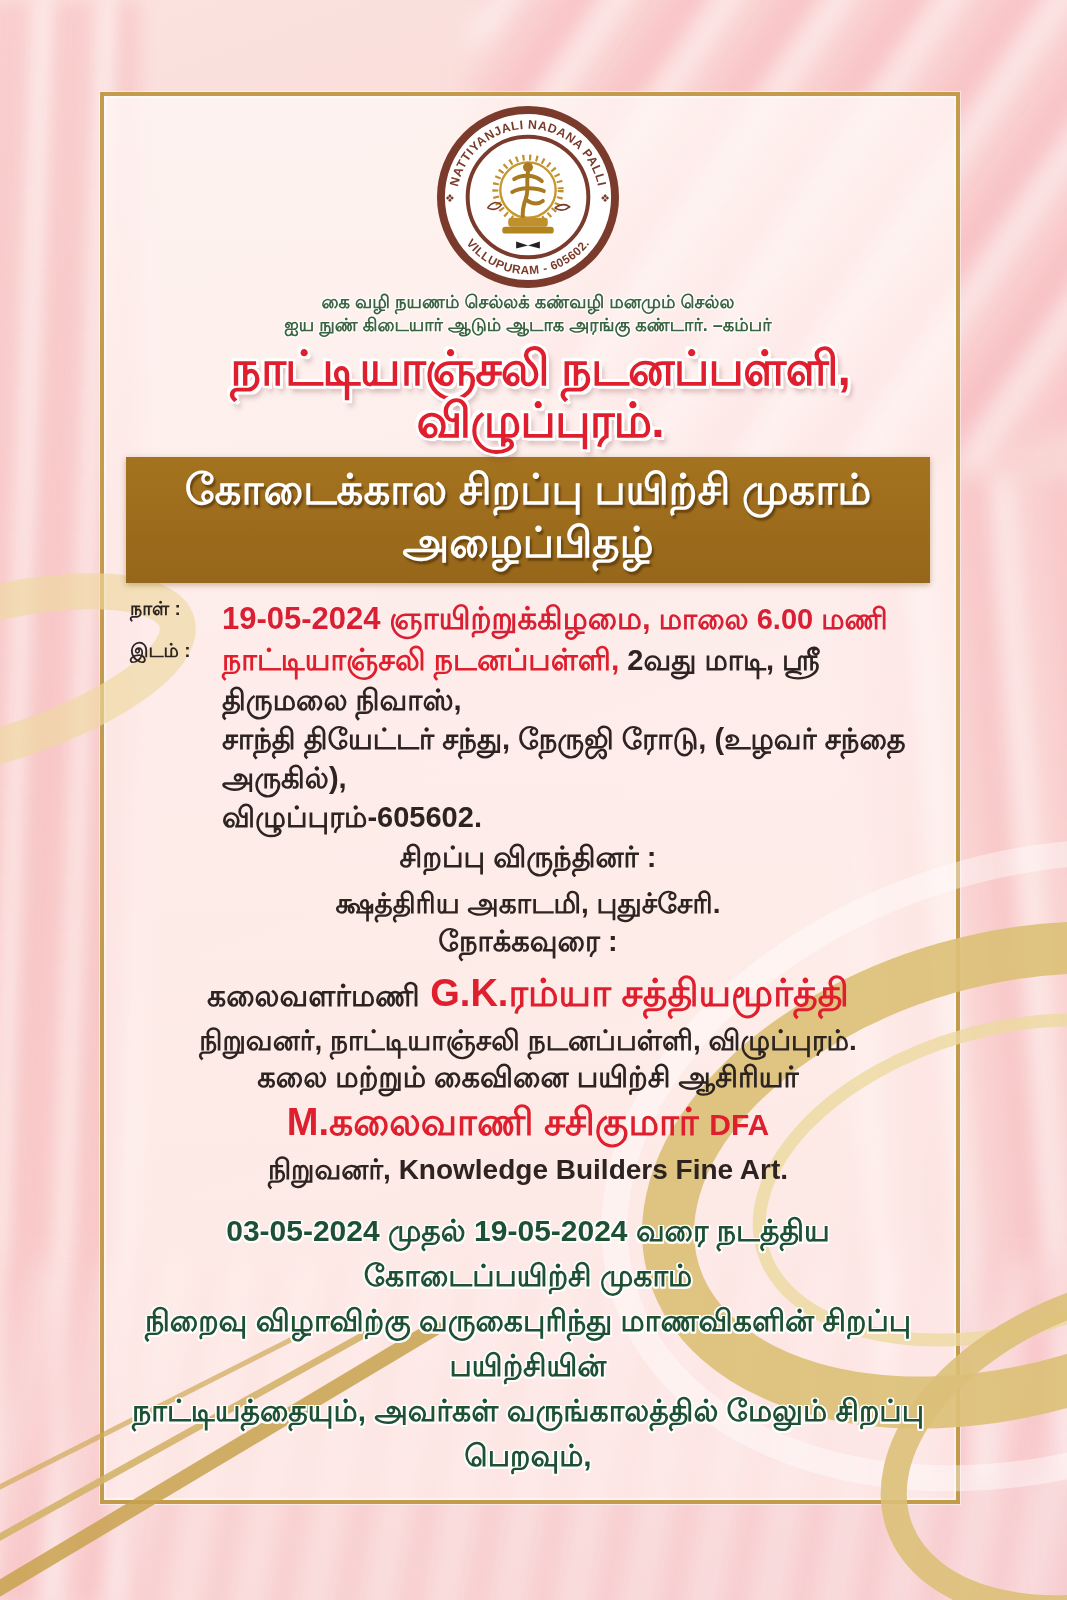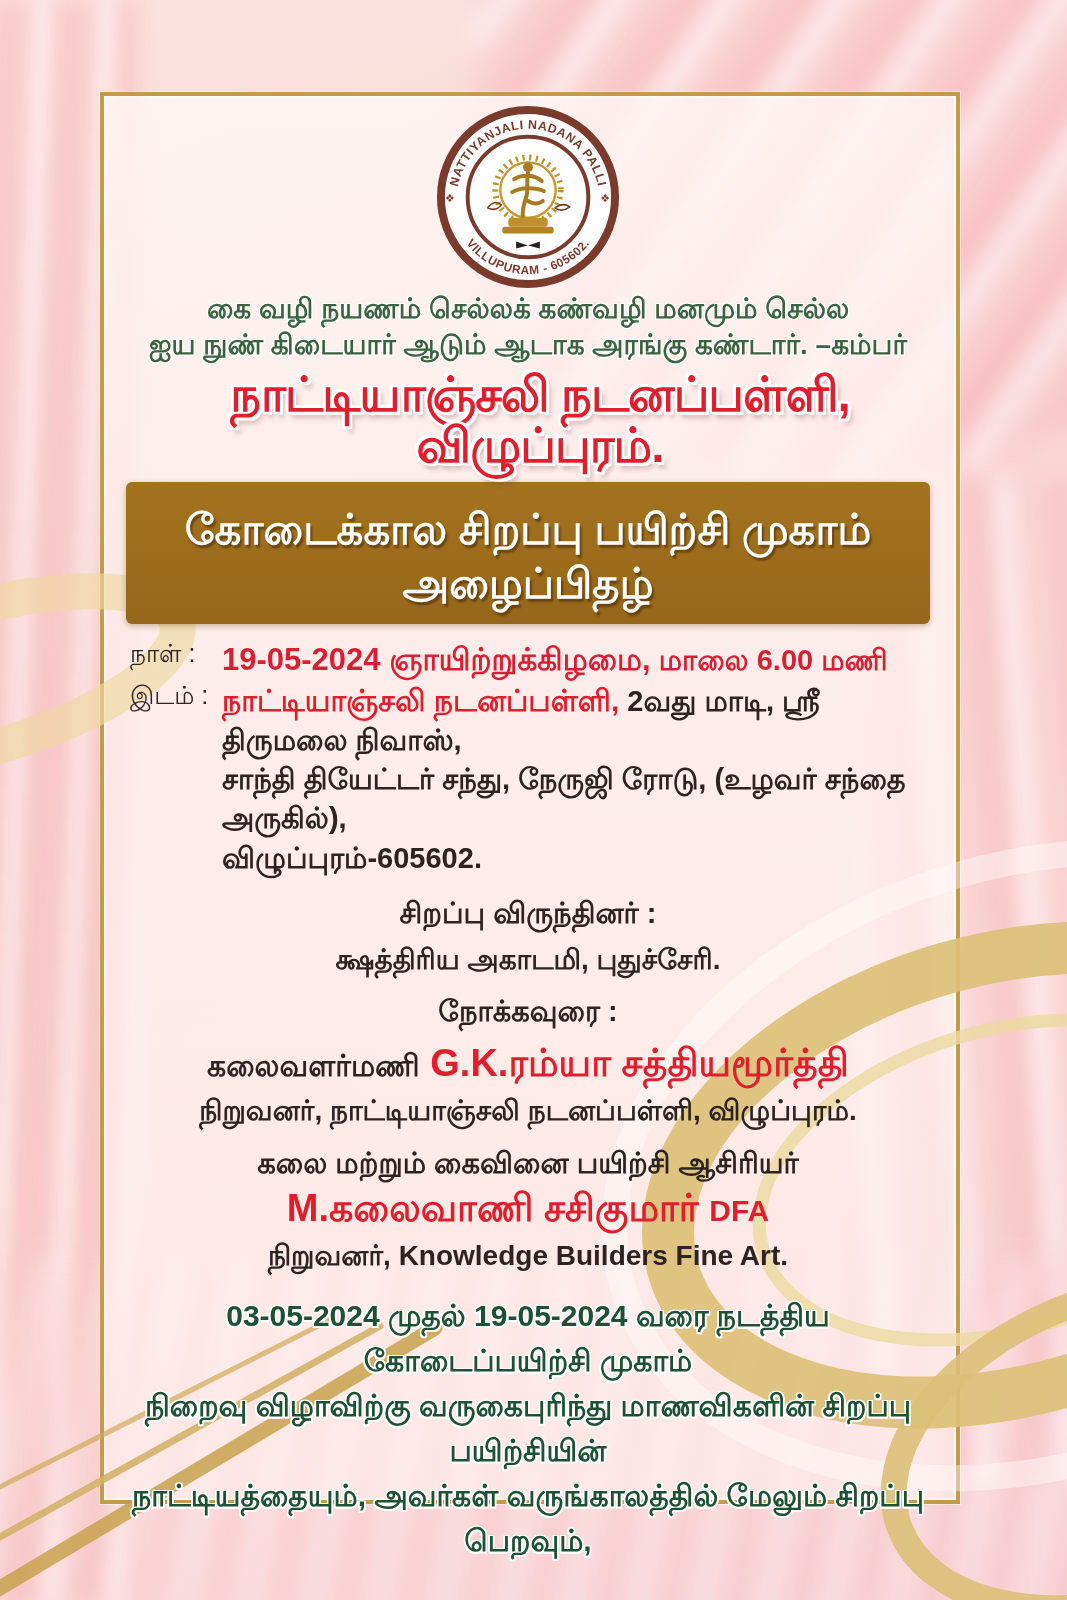--- a/index.html
+++ b/index.html
@@ -24,36 +24,36 @@
     filter:blur(15px); opacity:.85;}
   
   .frame{position:absolute; left:100px; top:92px; width:852px; height:1404px;
     border:4px solid #c49a4c; z-index:2;
     background:linear-gradient(180deg, rgba(255,248,245,.78), rgba(255,241,238,.62));
     box-shadow:inset 0 0 0 2px rgba(255,255,255,.55), 0 0 0 1px rgba(255,255,255,.5);}
   .decor{position:absolute; left:0; top:0; z-index:3; pointer-events:none;}
   
   .content{position:absolute; left:104px; top:92px; width:848px; z-index:4; text-align:center; color:#2d2422;}
   .logo-wrap{margin-top:13px; line-height:0;}
-  .quote{margin-top:2px; font-size:28px; font-weight:700; color:#3c6340; line-height:1.28;
+  .quote{margin-top:2px; font-size:18px; font-weight:700; color:#3c6340; line-height:1.28;
     text-shadow:1px 1px 0 #fff,-1px -1px 0 #fff,1px -1px 0 #fff,-1px 1px 0 #fff;}
   .main-title{margin-top:6px; font-size:48px; font-weight:800; color:#e01f2e; letter-spacing:-1px; line-height:1.08;
     text-shadow:2px 0 0 #fff,-2px 0 0 #fff,0 2px 0 #fff,0 -2px 0 #fff,2px 2px 0 #fff,-2px -2px 0 #fff,2px -2px 0 #fff,-2px 2px 0 #fff,3px 3px 0 #fff,-3px -3px 0 #fff,4px 6px 5px rgba(120,60,60,.35);margin-left:24px;}
   .banner{margin:10px 22px 0 22px; background:linear-gradient(180deg,#a4731f,#96661a); color:#ffffff;
-    padding:21px 8px 13px 8px; font-weight:800; font-size:42px; line-height:1.28;
-    text-shadow:2px 3px 2px rgba(60,35,5,.55); box-shadow:0 2px 6px rgba(110,70,10,.35);border-radius:6px;}
+    padding:6px 8px 13px 8px; font-weight:800; font-size:42px; line-height:1.28;
+    text-shadow:2px 3px 2px rgba(60,35,5,.55); box-shadow:0 2px 6px rgba(110,70,10,.35);}
   .info{text-align:left; margin:15px 10px 0 26px;}
   .row{display:flex; align-items:flex-start;}
   .row + .row{}
-  .row-label{flex:none; width:92px; font-size:25px; font-weight:400; color:#2d2422;}
+  .row-label{flex:none; width:92px; font-size:19px; font-weight:700; color:#2d2422;}
   .row-value{font-size:29px; font-weight:600; line-height:1.35; color:#2d2422;}
   .red-bold{color:#e01f2e; font-weight:800;}
   .red-date{color:#d81f33; font-weight:800; font-size:31px;}
   .red-time{color:#d81f33; font-weight:600;margin-top:32px;}
-  .sec-head{margin-top:19px; font-size:29px; font-weight:800;}
+  .sec-head{margin-top:4px; font-size:29px; font-weight:800;}
   .name-line{margin-top:11px; font-size:38px; font-weight:800; color:#e01f2e; line-height:1.1;}
   .name-mid{font-size:30px; color:#2d2422; font-weight:800;}
   .name-suffix{font-size:30px; font-weight:600; color:#e01f2e;}
   .org-line{margin-top:9px; font-size:28px; font-weight:700; line-height:1.2;}
   .message{margin:21px 14px 0 14px; font-size:30px; font-weight:800; color:#1e5133; line-height:1.5;
     text-shadow:1.5px 0 0 #fff,-1.5px 0 0 #fff,0 1.5px 0 #fff,0 -1.5px 0 #fff,1.5px 1.5px 0 #fff,-1.5px -1.5px 0 #fff,1.5px -1.5px 0 #fff,-1.5px 1.5px 0 #fff;}
   .logo-arc{font-size:12.5px; font-weight:bold; fill:#7a3b2c; letter-spacing:.6px;}
   .logo-orn{font-size:11px; fill:#7a3b2c;}
 </style>
 </head>

